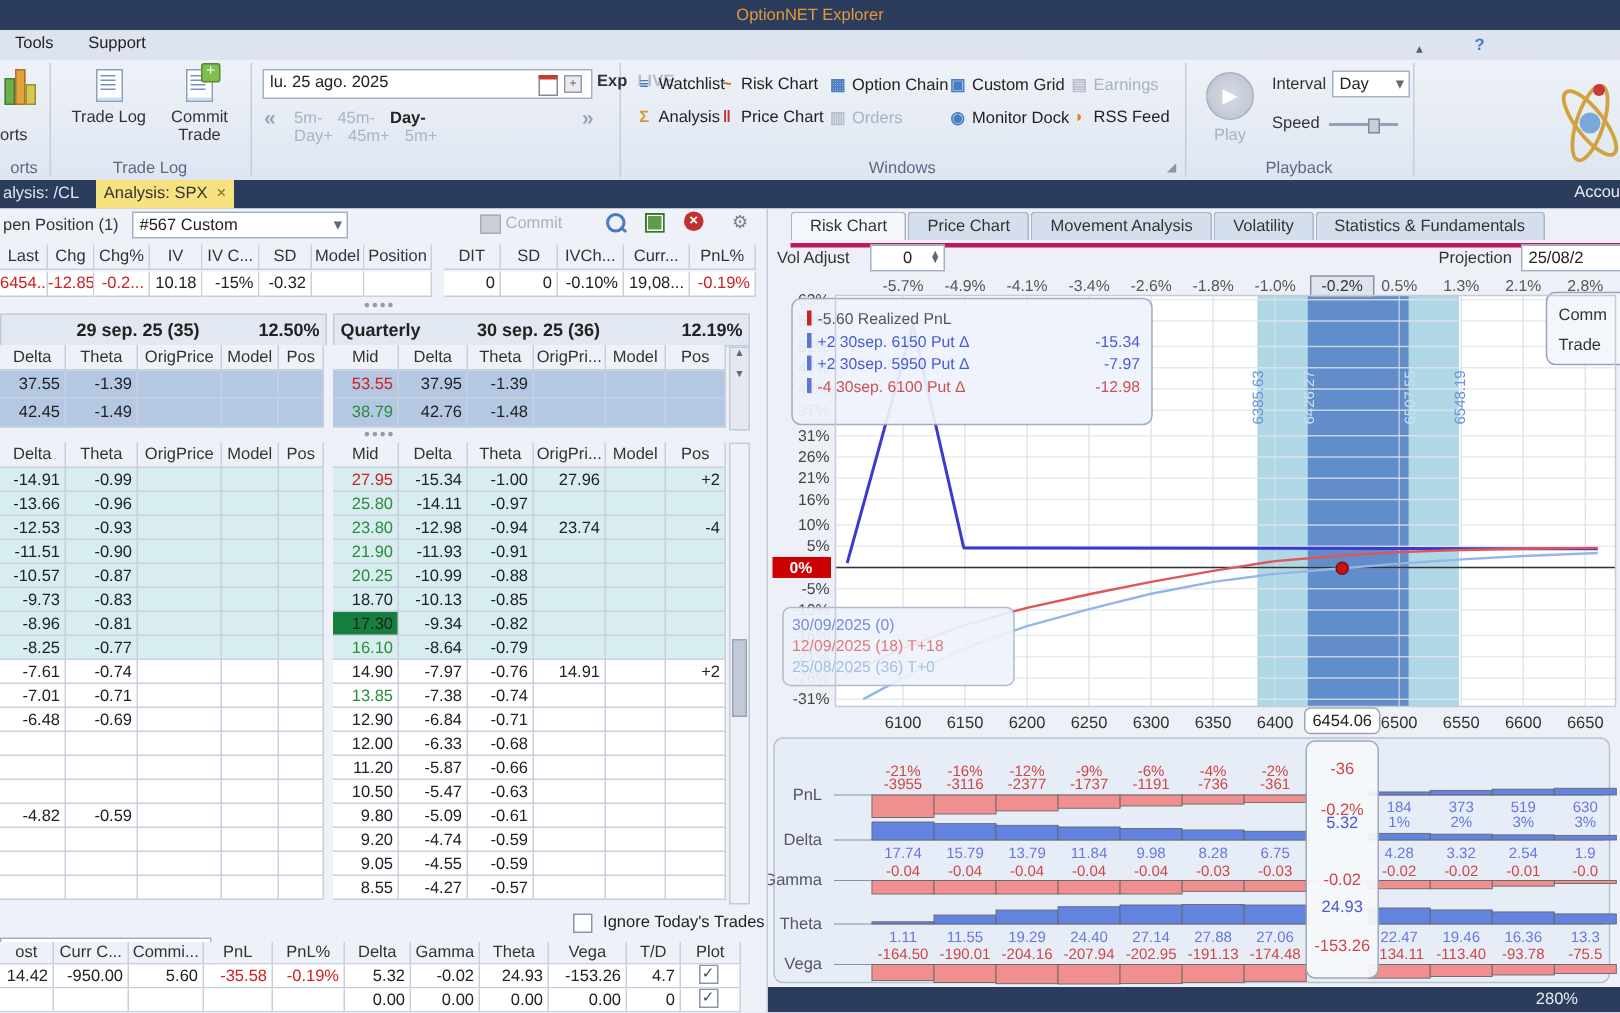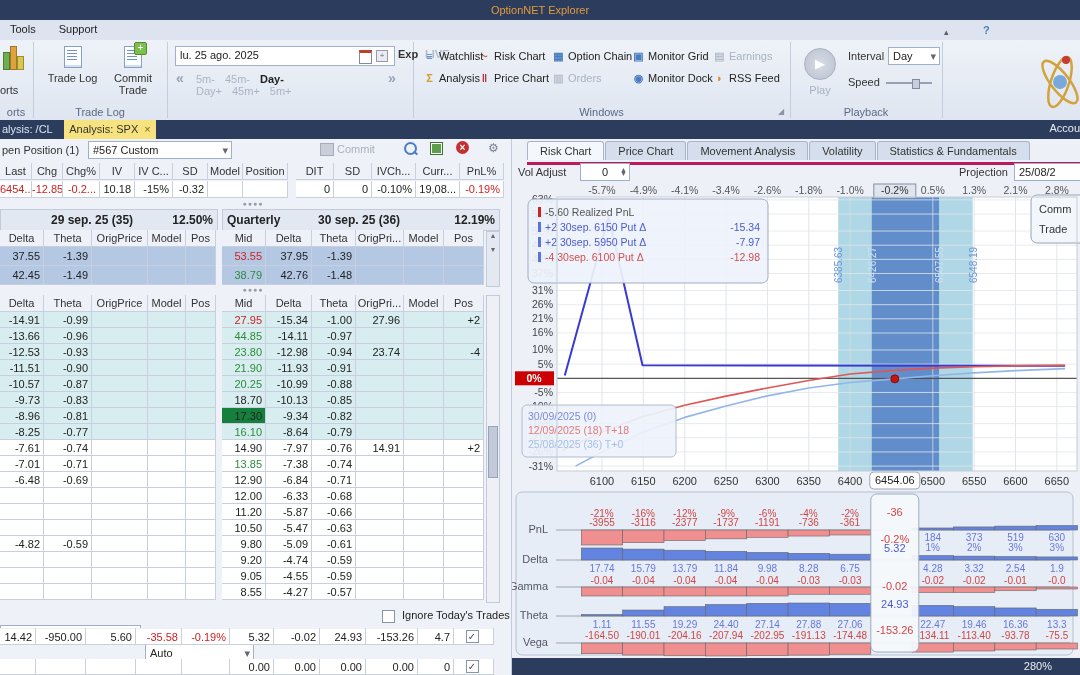--- a/index.html
+++ b/index.html
@@ -99,21 +99,21 @@
   <span class="abs" style="left:398px;top:8px;font-weight:bold;color:#333">Exp</span>
   <span class="abs" style="left:425px;top:8px;font-weight:bold;color:#b4bccc">LIVE</span>
   <span class="abs" style="left:176px;top:30px;color:#9aa4b8;font-size:14px;font-weight:bold">«</span>
   <div class="abs" id="nav-items" style="left:196px;top:33px;width:190px"><span style="margin-right:10px;color:#aab4c4">5m-</span><span style="margin-right:10px;color:#aab4c4">45m-</span><span style="margin-right:10px;color:#222;font-weight:bold">Day-</span><span style="margin-right:10px;color:#aab4c4">Day+</span><span style="margin-right:10px;color:#aab4c4">45m+</span><span style="margin-right:10px;color:#aab4c4">5m+</span></div>
   <span class="abs" style="left:388px;top:30px;color:#9aa4b8;font-size:14px;font-weight:bold">»</span>
 
   <div id="win-rows">
       <div style="position:absolute;left:423px;top:10px;white-space:nowrap"><span class="icon12" style="color: rgb(74, 125, 192); font-weight: bold;">≡</span><span>Watchlist</span></div>
       <div style="position:absolute;left:478px;top:10px;white-space:nowrap"><span class="icon12" style="color: rgb(192, 106, 42); font-weight: bold;">~</span><span>Risk Chart</span></div>
       <div style="position:absolute;left:552px;top:10px;white-space:nowrap"><span class="icon12" style="color: rgb(74, 125, 192); font-weight: bold;">▦</span><span>Option Chain</span></div>
-      <div style="position:absolute;left:632px;top:10px;white-space:nowrap"><span class="icon12" style="color: rgb(74, 125, 192); font-weight: bold;">▣</span><span>Monitor Grid</span></div>
+      <div style="position:absolute;left:632px;top:10px;white-space:nowrap"><span class="icon12" style="color: rgb(74, 125, 192); font-weight: bold;">▣</span><span>Custom Grid</span></div>
       <div style="position:absolute;left:713px;top:10px;white-space:nowrap"><span class="icon12" style="color: rgb(184, 190, 204); font-weight: bold;">▤</span><span class="dis">Earnings</span></div>
       <div style="position:absolute;left:423px;top:32px;white-space:nowrap"><span class="icon12" style="color: rgb(212, 154, 42); font-weight: bold;">Σ</span><span>Analysis</span></div>
       <div style="position:absolute;left:478px;top:32px;white-space:nowrap"><span class="icon12" style="color: rgb(192, 48, 48); font-weight: bold;">‖</span><span>Price Chart</span></div>
       <div style="position:absolute;left:552px;top:32px;white-space:nowrap"><span class="icon12" style="color: rgb(184, 190, 204); font-weight: bold;">▥</span><span class="dis">Orders</span></div>
       <div style="position:absolute;left:632px;top:32px;white-space:nowrap"><span class="icon12" style="color: rgb(74, 125, 192); font-weight: bold;">◉</span><span>Monitor Dock</span></div>
       <div style="position:absolute;left:713px;top:32px;white-space:nowrap"><span class="icon12" style="color: rgb(232, 130, 30); font-weight: bold;">◗</span><span>RSS Feed</span></div>
     </div>
   <div class="grp-label" style="left:413px;width:377px">Windows</div>
   <span class="abs" style="left:778px;bottom:4px;color:#8a94a8;font-size:8px">◢</span>
 
@@ -282,21 +282,21 @@
         <div style="width:40px;height:16px;line-height:16px;background:#d7edf0" class="cell vcell"></div>
         <div style="width:40px;height:16px;line-height:16px;background:#d7edf0" class="cell vcell">+2</div>
       </div>
       <div style="position:absolute;left:0;top:33px;display:flex">
         <div style="width:44px;height:16px;line-height:16px;background:#d7edf0" class="cell vcell">-13.66</div>
         <div style="width:48px;height:16px;line-height:16px;background:#d7edf0" class="cell vcell">-0.96</div>
         <div style="width:56px;height:16px;line-height:16px;background:#d7edf0" class="cell vcell"></div>
         <div style="width:38px;height:16px;line-height:16px;background:#d7edf0" class="cell vcell"></div>
         <div style="width:30px;height:16px;line-height:16px;background:#d7edf0" class="cell vcell"></div>
         <div style="width:6px;height:16px;background:#eef1f7"></div>
-        <div style="width:44px;height:16px;line-height:16px;background:#d7edf0" class="cell vcell green">44.85</div>
+        <div style="width:44px;height:16px;line-height:16px;background:#d7edf0" class="cell vcell green">25.80</div>
         <div style="width:46px;height:16px;line-height:16px;background:#d7edf0" class="cell vcell">-14.11</div>
         <div style="width:44px;height:16px;line-height:16px;background:#d7edf0" class="cell vcell">-0.97</div>
         <div style="width:48px;height:16px;line-height:16px;background:#d7edf0" class="cell vcell"></div>
         <div style="width:40px;height:16px;line-height:16px;background:#d7edf0" class="cell vcell"></div>
         <div style="width:40px;height:16px;line-height:16px;background:#d7edf0" class="cell vcell"></div>
       </div>
       <div style="position:absolute;left:0;top:49px;display:flex">
         <div style="width:44px;height:16px;line-height:16px;background:#d7edf0" class="cell vcell">-12.53</div>
         <div style="width:48px;height:16px;line-height:16px;background:#d7edf0" class="cell vcell">-0.93</div>
         <div style="width:56px;height:16px;line-height:16px;background:#d7edf0" class="cell vcell"></div>
@@ -539,21 +539,21 @@
         <div style="width:50px;height:15px;line-height:15px" class="cell hcell">Commi...</div>
         <div style="width:46px;height:15px;line-height:15px" class="cell hcell">PnL</div>
         <div style="width:48px;height:15px;line-height:15px" class="cell hcell">PnL%</div>
         <div style="width:44px;height:15px;line-height:15px" class="cell hcell">Delta</div>
         <div style="width:46px;height:15px;line-height:15px" class="cell hcell">Gamma</div>
         <div style="width:46px;height:15px;line-height:15px" class="cell hcell">Theta</div>
         <div style="width:52px;height:15px;line-height:15px" class="cell hcell">Vega</div>
         <div style="width:36px;height:15px;line-height:15px" class="cell hcell">T/D</div>
         <div style="width:40px;height:15px;line-height:15px" class="cell hcell">Plot</div>
       </div>
-      <div style="position:absolute;left:0;top:1px;display:flex">
+      <div style="position:absolute;left:0;top:15px;display:flex">
         <div style="width:36px;height:16px;line-height:16px" class="cell vcell">14.42</div>
         <div style="width:50px;height:16px;line-height:16px" class="cell vcell">-950.00</div>
         <div style="width:50px;height:16px;line-height:16px" class="cell vcell">5.60</div>
         <div style="width:46px;height:16px;line-height:16px" class="cell vcell red">-35.58</div>
         <div style="width:48px;height:16px;line-height:16px" class="cell vcell red">-0.19%</div>
         <div style="width:44px;height:16px;line-height:16px" class="cell vcell">5.32</div>
         <div style="width:46px;height:16px;line-height:16px" class="cell vcell">-0.02</div>
         <div style="width:46px;height:16px;line-height:16px" class="cell vcell">24.93</div>
         <div style="width:52px;height:16px;line-height:16px" class="cell vcell">-153.26</div>
         <div style="width:36px;height:16px;line-height:16px" class="cell vcell">4.7</div>

